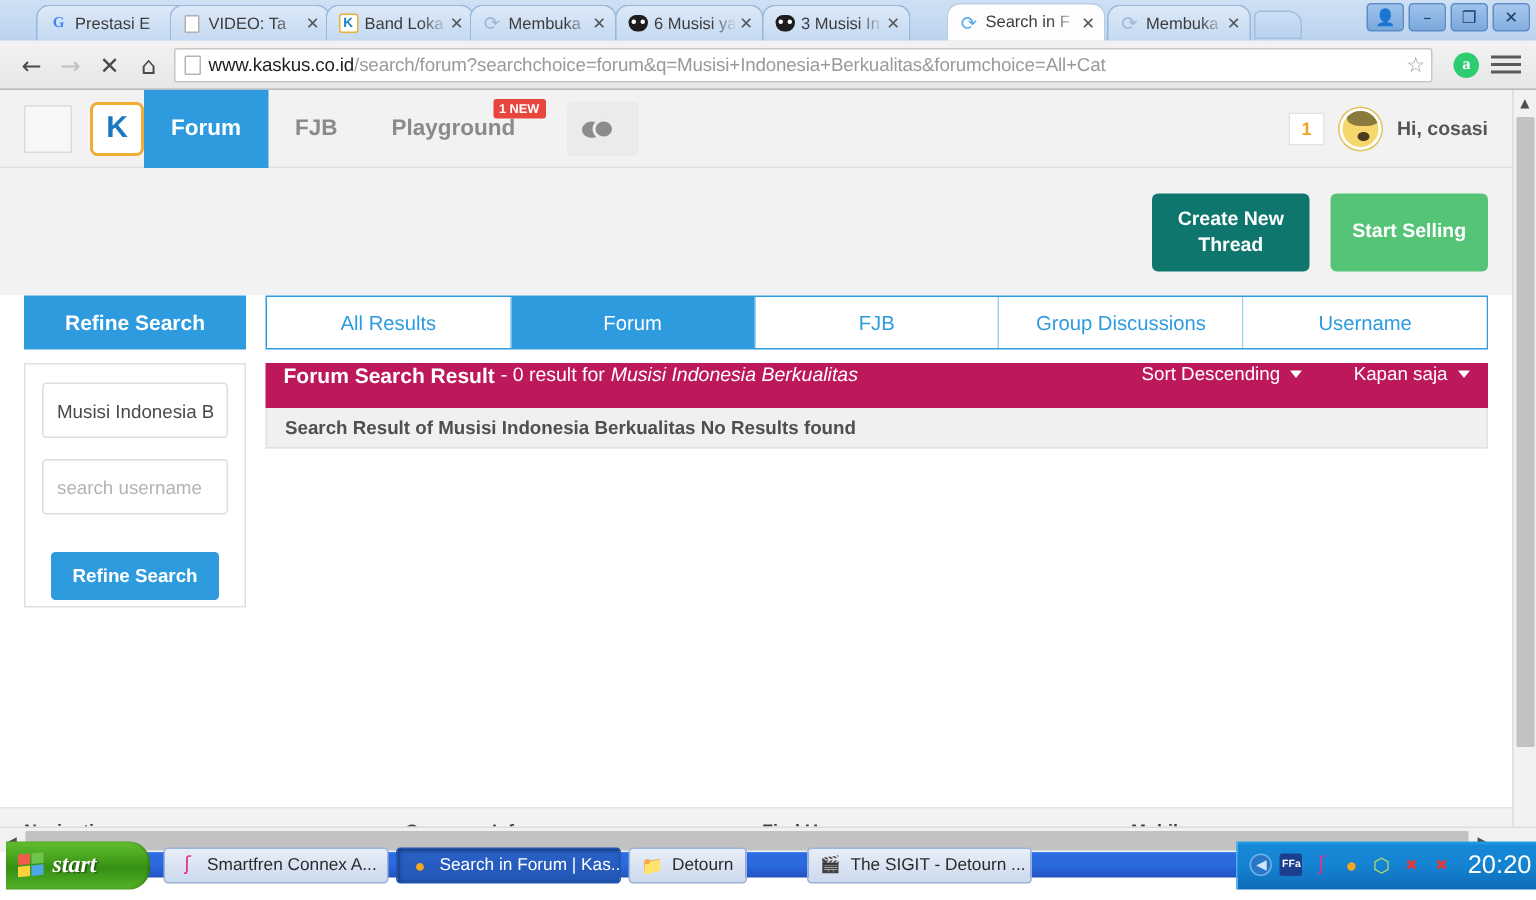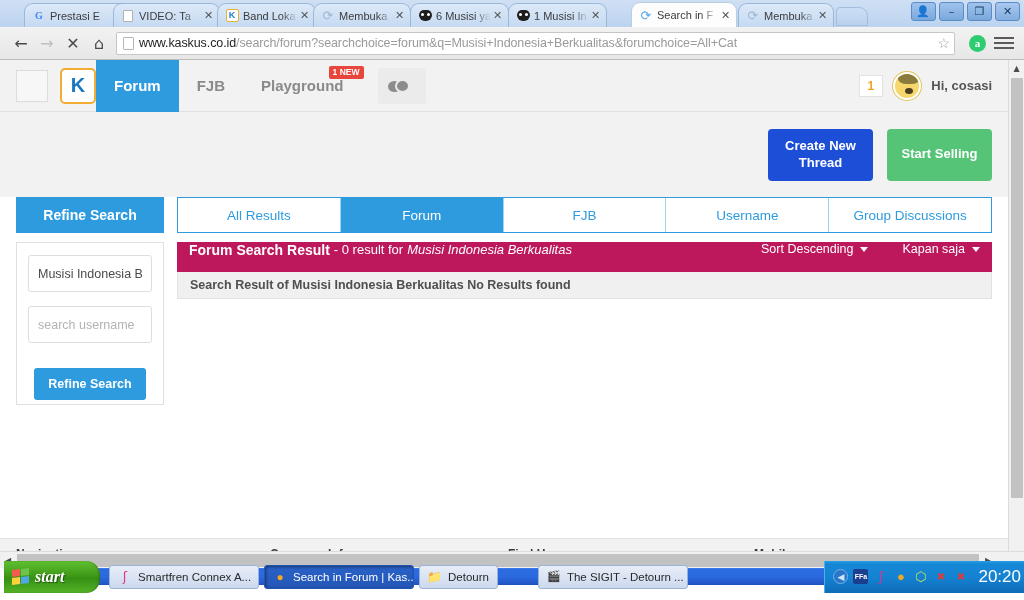--- a/index.html
+++ b/index.html
@@ -155,21 +155,21 @@
   .avatar:after{content:"";position:absolute;left:10px;top:14px;width:8px;height:6px;background:#4a3c1e;border-radius:50%;}
   .hi{font-size:13px;font-weight:bold;color:#555;}
 
   
   #action-bar{height:85px;background:#f2f2f2;display:flex;align-items:center;justify-content:flex-end;padding-right:16px;gap:14px;}
   .btn-blue,.btn-green{
     border:none;color:#fff;font-weight:bold;font-size:13px;border-radius:4px;
     display:flex;align-items:center;justify-content:center;text-align:center;line-height:1.25;
     cursor:pointer;
   }
-  .btn-blue{background:#1d4ed8;width:105px;height:52px;}
+  .btn-blue{background:#0f766e;width:105px;height:52px;}
   .btn-green{background:#56c477;width:105px;height:52px;}
 
   
   #content{background:#fff;padding:0 16px;position:relative;height:300px;}
   #tabrow{display:flex;height:36px;gap:0;}
   .refine-tab{
     width:148px;background:#2e9bdf;color:#fff;font-weight:bold;font-size:14px;
     display:flex;align-items:center;justify-content:center;
   }
   .rtabs{flex:1 1 auto;display:flex;margin-left:13px;border:1px solid #2e9bdf;}
@@ -314,21 +314,21 @@
         <span class="tab-ico">
           <span class="favicon-dark"></span>
         </span>
         <span class="tab-title">6 Musisi ya</span>
         <span class="tab-close">✕</span>
       </div>
       <div class="tab" style="left: 508px; width: 99px;">
         <span class="tab-ico">
           <span class="favicon-dark"></span>
         </span>
-        <span class="tab-title">1 Musisi In</span>
+        <span class="tab-title">3 Musisi In</span>
         <span class="tab-close">✕</span>
       </div>
       <div class="tab active" style="left: 631px; width: 106px;">
         <span class="tab-ico">
           <span class="favicon-spin-blue">⟳</span>
         </span>
         <span class="tab-title">Search in F</span>
         <span class="tab-close">✕</span>
       </div>
       <div class="tab" style="left: 738px; width: 96px;">
@@ -400,22 +400,22 @@
     <button class="btn-green">Start Selling</button>
   </div>
 
   <div id="content">
     <div id="tabrow">
       <div class="refine-tab">Refine Search</div>
       <div class="rtabs">
         <div class="rtab">All Results</div>
         <div class="rtab active">Forum</div>
         <div class="rtab">FJB</div>
+        <div class="rtab">Group Discussions</div>
         <div class="rtab">Username</div>
-        <div class="rtab">Group Discussions</div>
       </div>
     </div>
 
     <div id="lower">
       <div id="refine-panel">
         <input class="rinput" type="text" value="Musisi Indonesia B" style="">
         <input class="rinput" type="text" placeholder="search username" style="">
         <button class="rbtn">Refine Search</button>
       </div>
 

